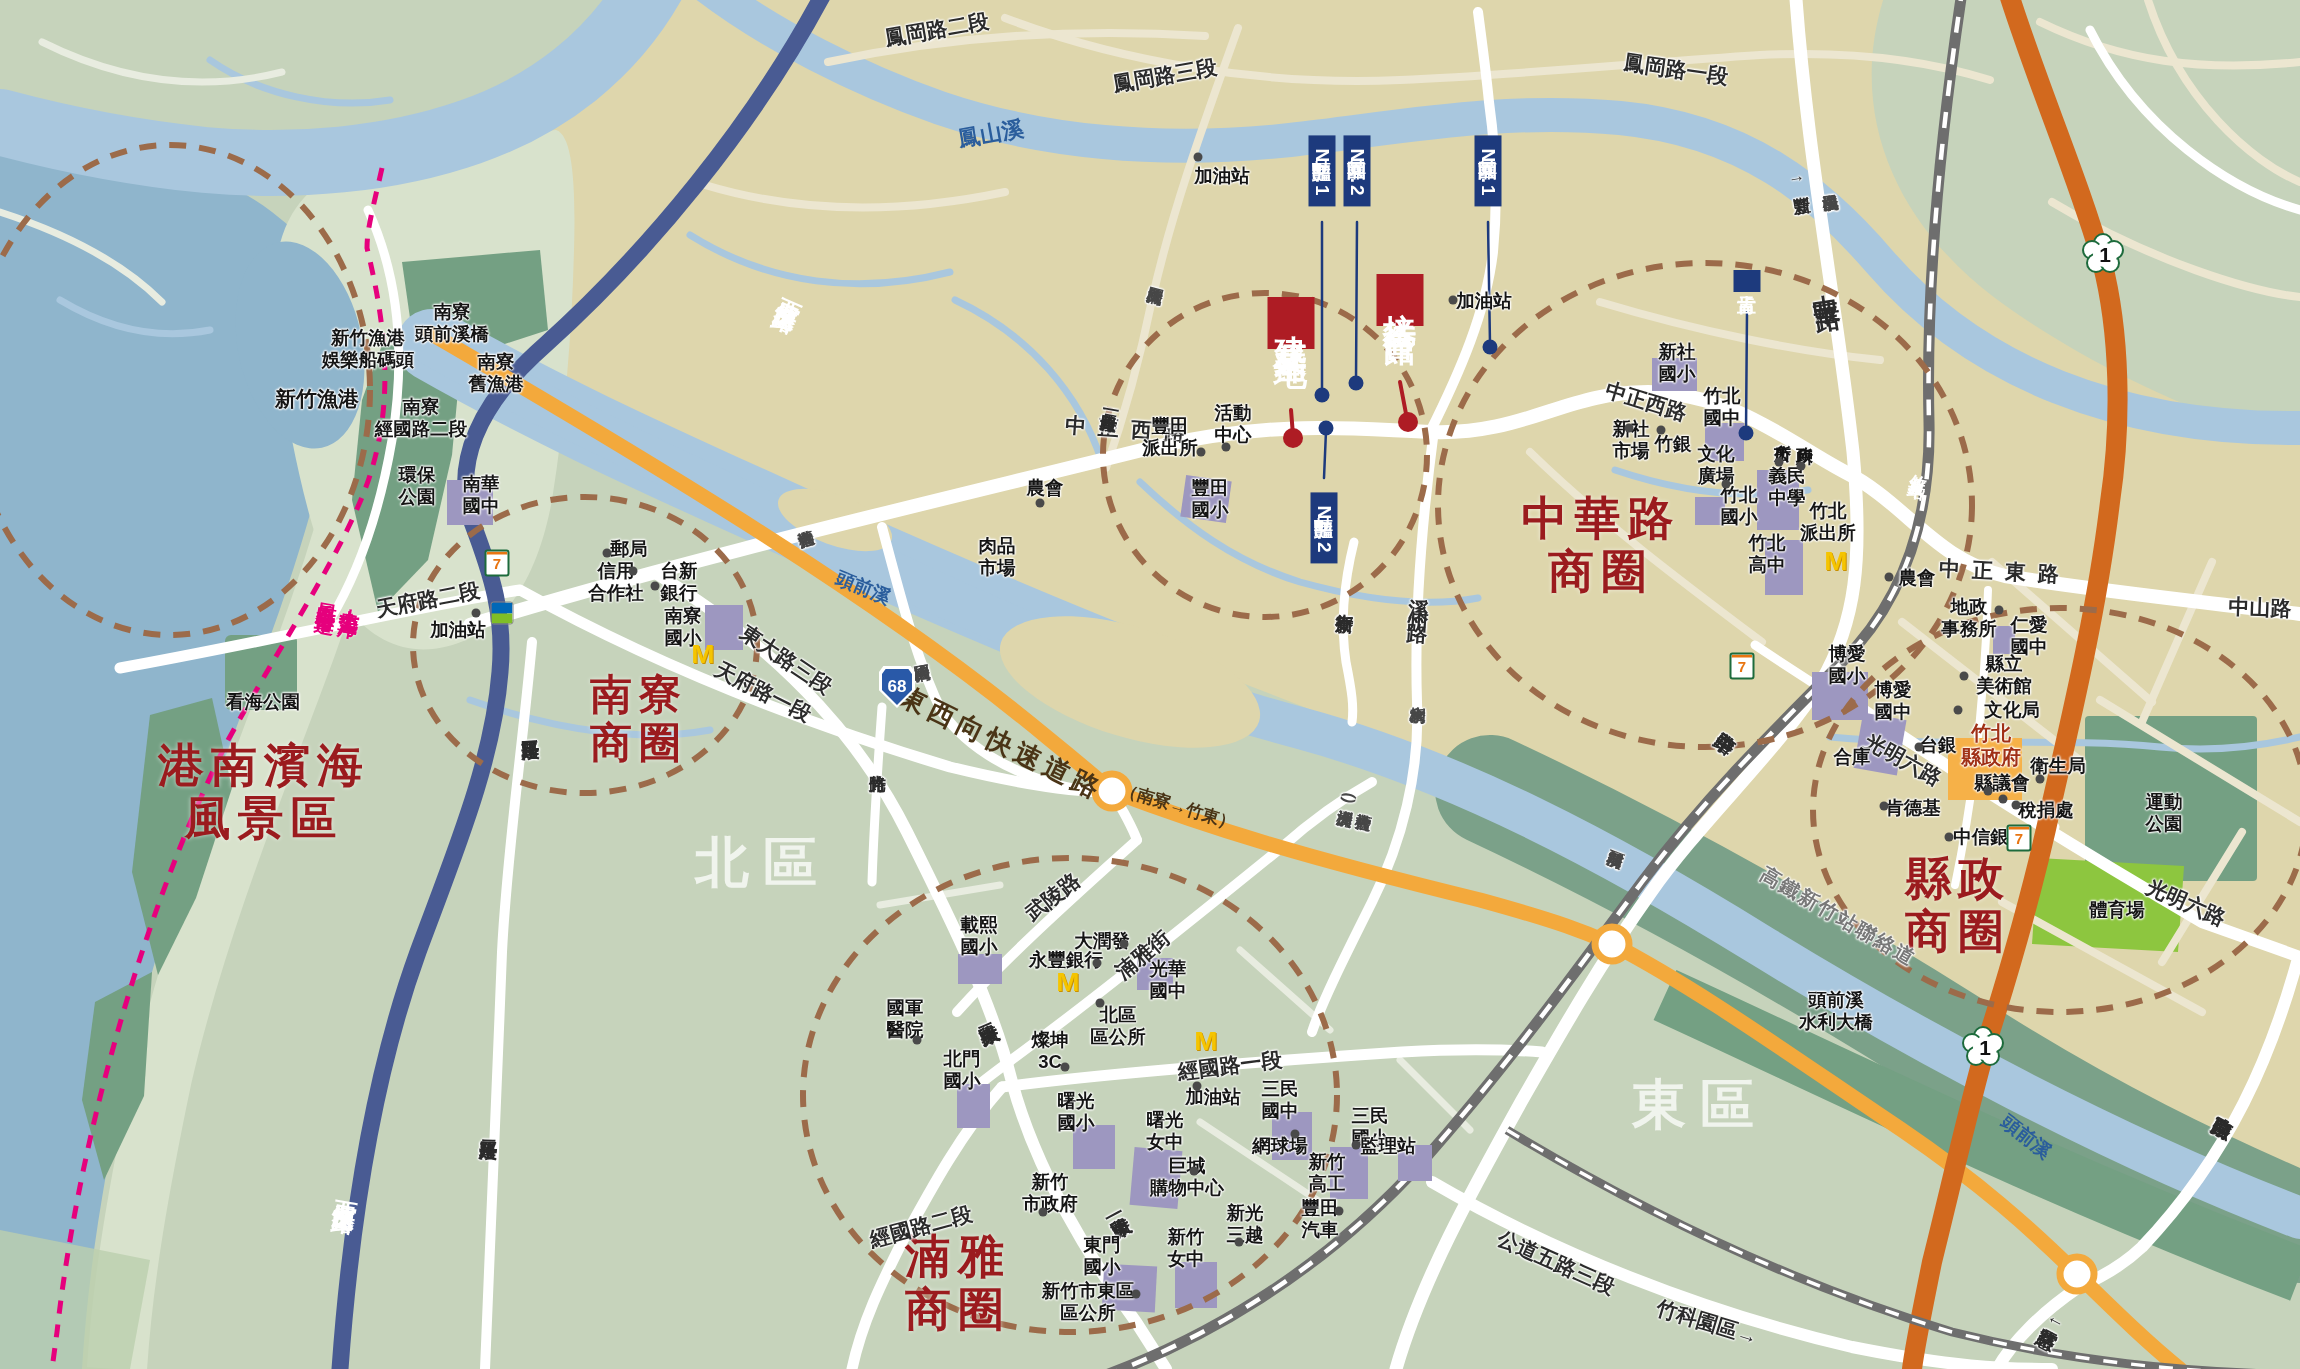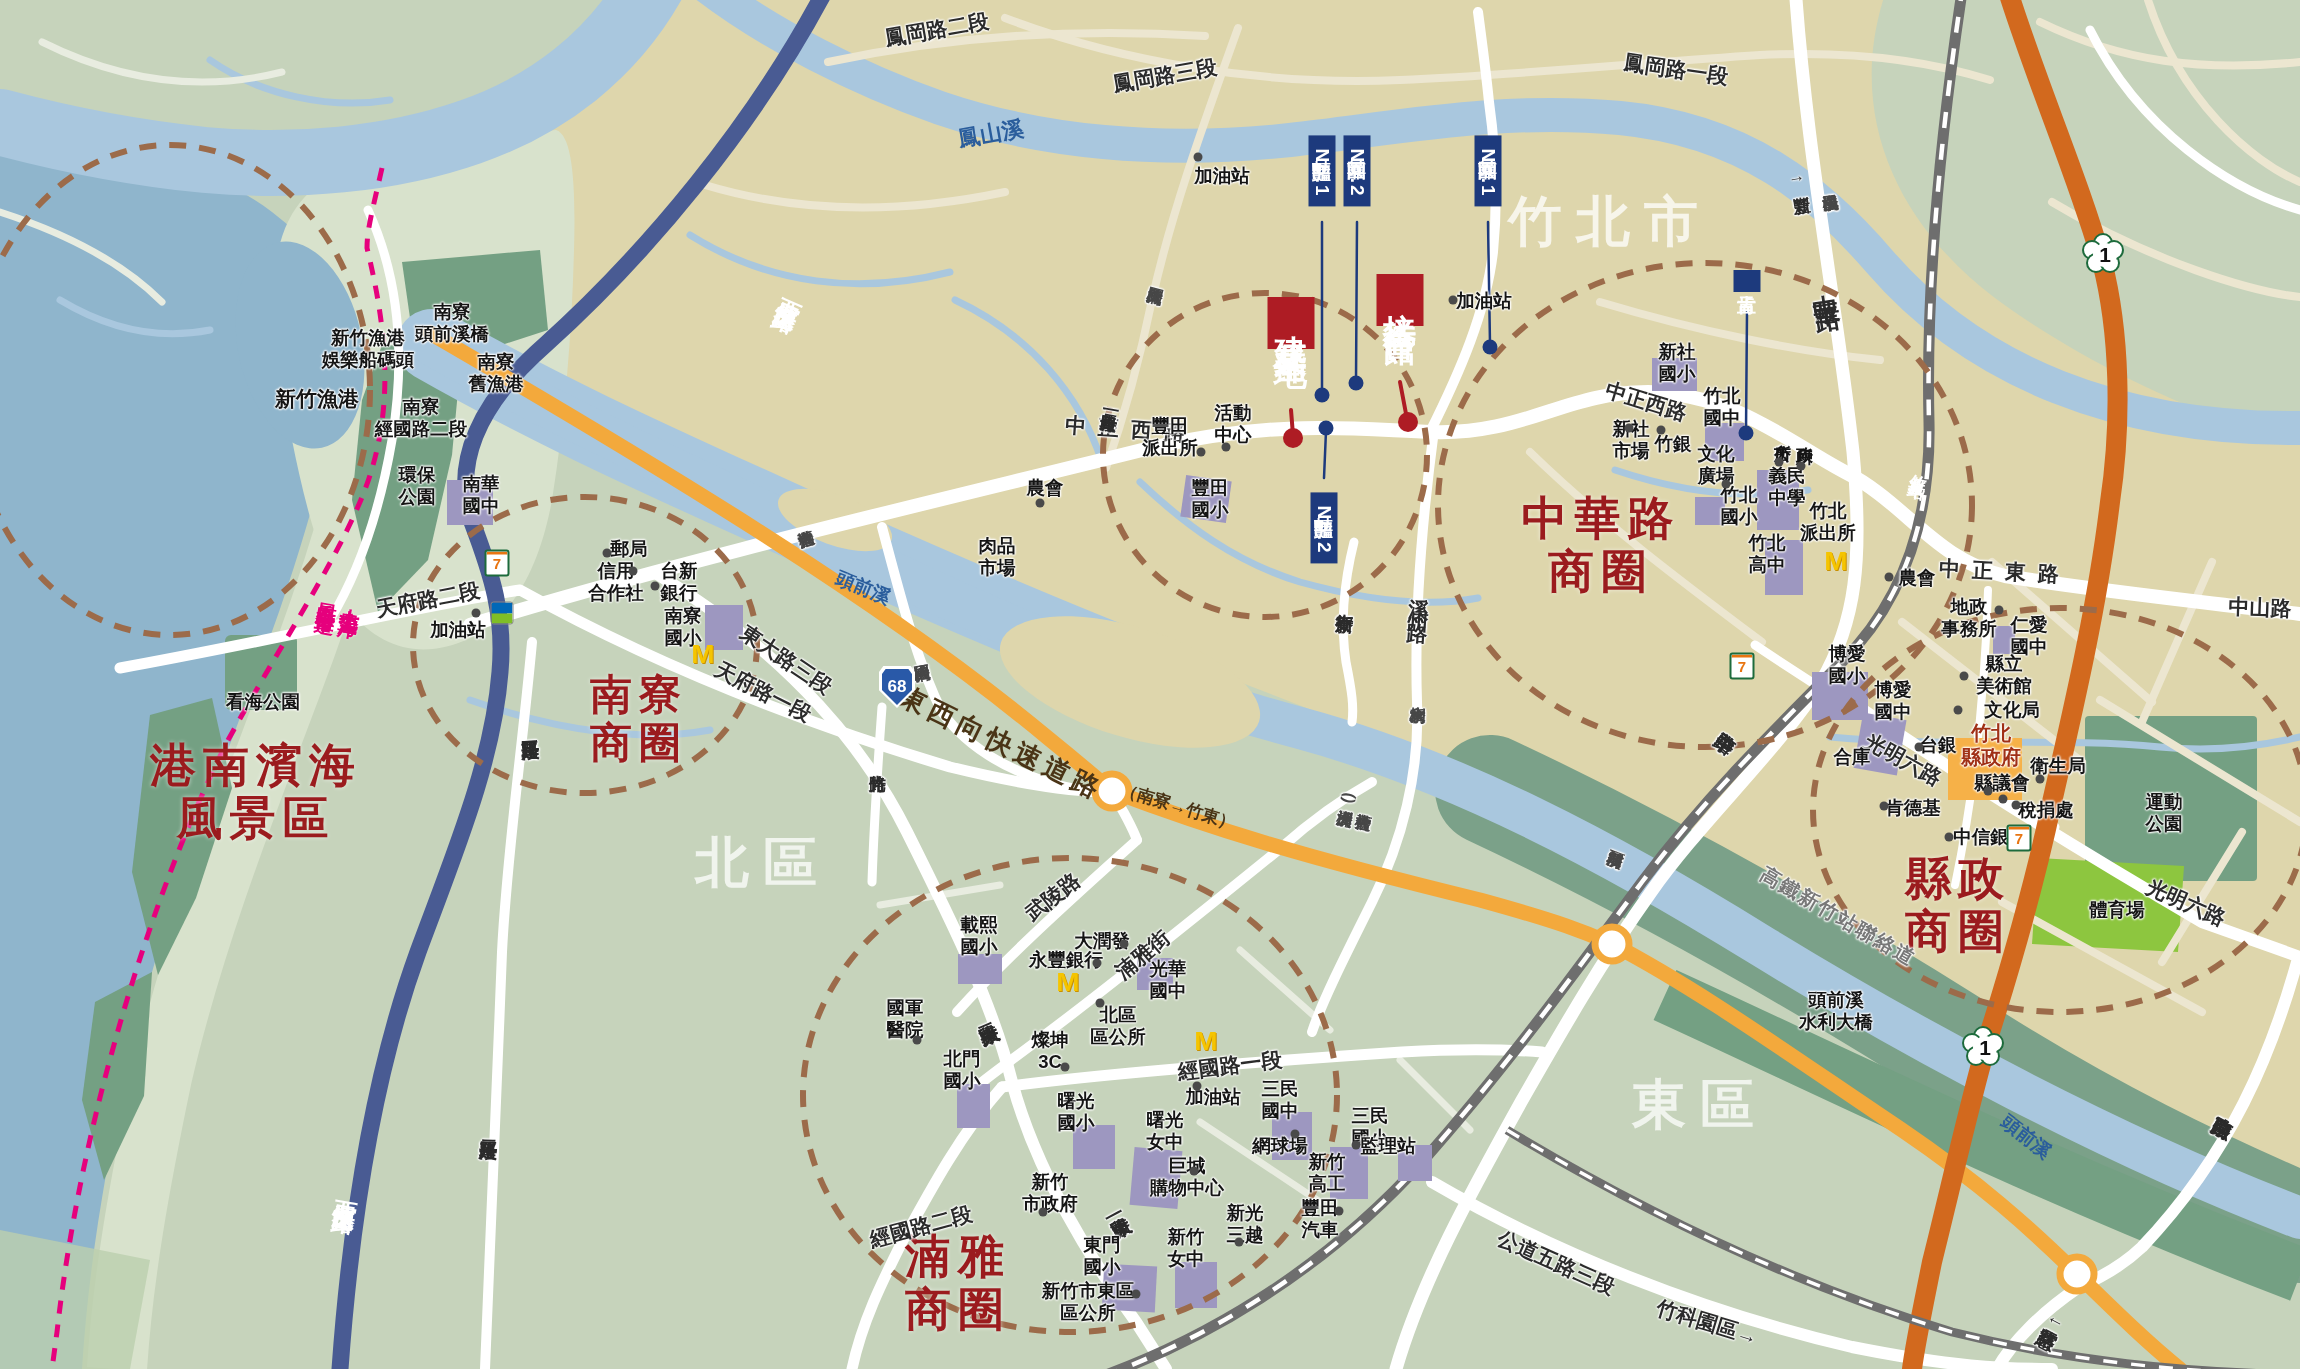--- a/index.html
+++ b/index.html
@@ -224,30 +224,27 @@
     <path d="M1322,222 L1322,392" stroke="#1d3a7d" stroke-width="2.5"></path>
     <path d="M1357,222 L1356,380" stroke="#1d3a7d" stroke-width="2.5"></path>
     <path d="M1488,222 L1490,344" stroke="#1d3a7d" stroke-width="2.5"></path>
     <path d="M1324,478 L1326,431" stroke="#1d3a7d" stroke-width="2.5"></path>
     <path d="M1747,312 L1746,430" stroke="#1d3a7d" stroke-width="2.5"></path>
     <path d="M1291,410 L1293,435" stroke="#ae1c24" stroke-width="4"></path>
     <path d="M1400,382 L1407,419" stroke="#ae1c24" stroke-width="4"></path>
   </g>
 </svg>
 <div id="labels">
-      <div class="lbl dist" style="font-size: 54px; left: 1610px; top: 222px; transform: translate(-50%, -50%);">
-        <div>竹北市</div>
-      </div>
       <div class="lbl dist" style="font-size: 54px; left: 763px; top: 863px; transform: translate(-50%, -50%);">
         <div>北區</div>
       </div>
       <div class="lbl dist" style="font-size: 54px; left: 1700px; top: 1105px; transform: translate(-50%, -50%);">
         <div>東區</div>
       </div>
-      <div class="lbl biz" style="font-size: 46px; left: 256px; top: 792px; transform: translate(-50%, -50%);">
+      <div class="lbl biz" style="font-size: 46px; left: 264px; top: 792px; transform: translate(-50%, -50%);">
         <div>港南濱海</div>
         <div>風景區</div>
       </div>
       <div class="lbl biz" style="font-size: 42px; left: 639px; top: 719px; transform: translate(-50%, -50%);">
         <div>南寮</div>
         <div>商圈</div>
       </div>
       <div class="lbl biz" style="font-size: 46px; left: 1601px; top: 545px; transform: translate(-50%, -50%);">
         <div>中華路</div>
         <div>商圈</div>

